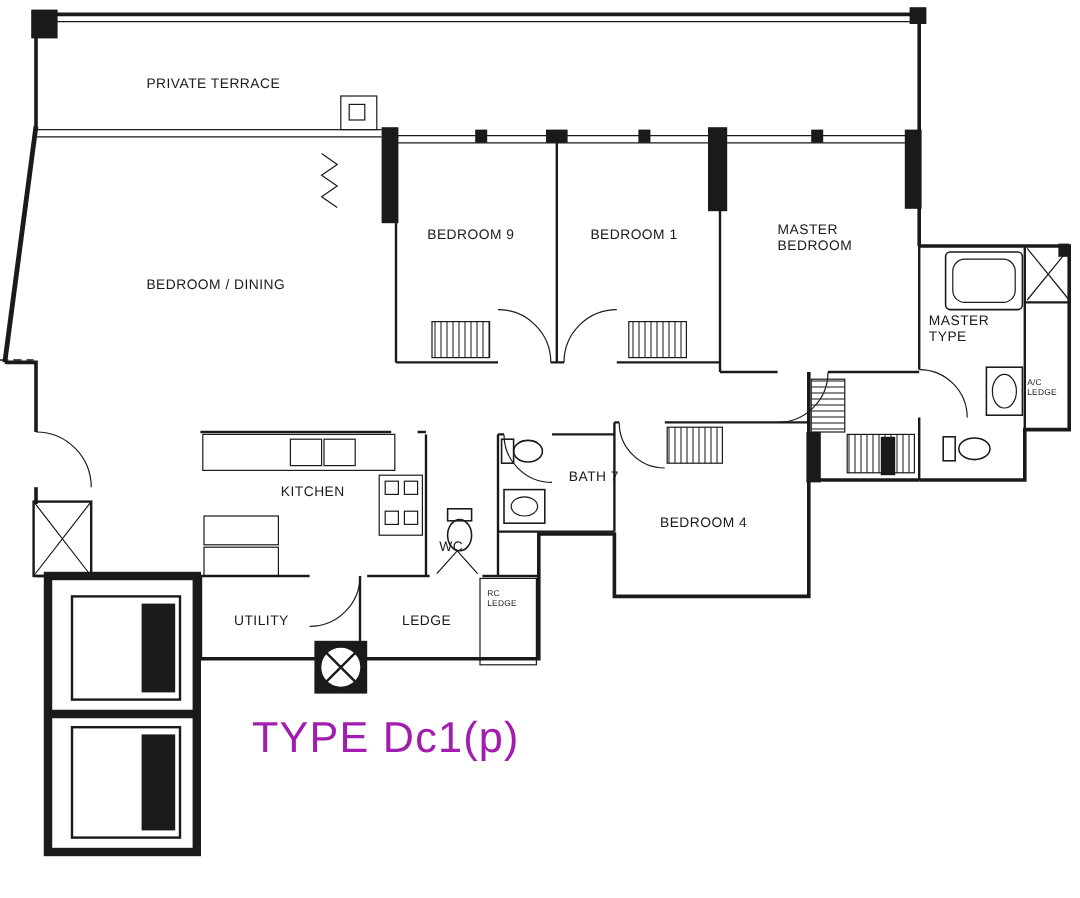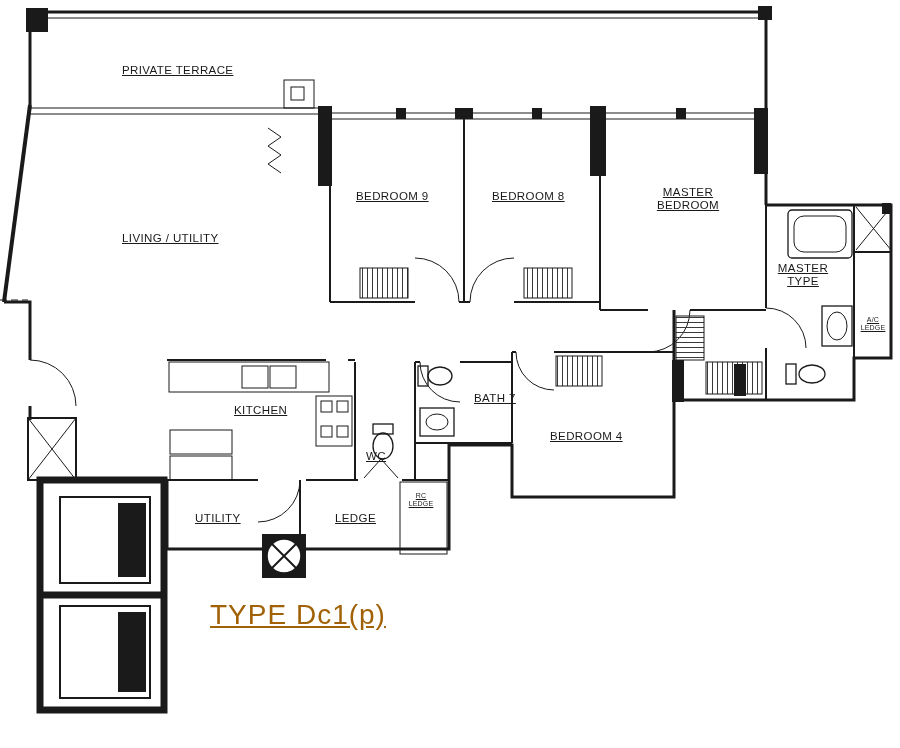--- a/index.html
+++ b/index.html
@@ -3,25 +3,25 @@
 <meta charset="utf-8">
 <style>
   html,body{margin:0;padding:0;background:#ffffff;}
   .plan{
     position:relative;width:900px;height:748px;background:#ffffff;overflow:hidden;
     font-family:"Liberation Sans",sans-serif;
   }
   .plan svg{position:absolute;left:0;top:0;}
   .lbl{
     position:absolute;color:#1a1a1a;font-size:11.5px;letter-spacing:.4px;
-    white-space:nowrap;line-height:13px;text-decoration:underline;
+    white-space:nowrap;line-height:13px;
   }
-  .wrap{white-space:normal;text-align:center;}
+  .wrap{white-space:normal;text-align:left;}
   .tiny{font-size:7px;letter-spacing:.2px;line-height:8px;}
-  .title{font-size:28px;letter-spacing:1px;color:#a16207;}
+  .title{font-size:36px;letter-spacing:1px;color:#a21caf;}
 </style>
 </head>
 <body>
 
 <div class="plan">
 
   <svg width="900" height="748" viewBox="0 0 900 748">
     <defs>
       <pattern id="hv" width="5" height="5" patternUnits="userSpaceOnUse">
         <path d="M2.5,0 V5" stroke="#3a3a3a" stroke-width="1"></path>
@@ -170,25 +170,25 @@
 
     <g>
       <rect x="262" y="534" width="44" height="44" fill="#1a1a1a"></rect>
       <circle cx="284" cy="556" r="17" fill="#ffffff" stroke="#1a1a1a" stroke-width="1.5"></circle>
       <path d="M272,544 L296,568 M296,544 L272,568" stroke="#1a1a1a" stroke-width="2" fill="none"></path>
     </g>
   </svg>
 
   <div class="lbl" style="left:122px;top:64px">PRIVATE TERRACE</div>
 
-  <div class="lbl" style="left:122px;top:232px">LIVING / UTILITY</div>
+  <div class="lbl" style="left:122px;top:232px">BEDROOM / DINING</div>
 
   <div class="lbl" style="left:356px;top:190px">BEDROOM 9</div>
 
-  <div class="lbl" style="left:492px;top:190px">BEDROOM 8</div>
+  <div class="lbl" style="left:492px;top:190px">BEDROOM 1</div>
 
   <div class="lbl wrap" style="left:648px;top:186px;width:80px">MASTER BEDROOM</div>
 
   <div class="lbl wrap" style="left:774px;top:262px;width:58px">MASTER TYPE</div>
 
   <div class="lbl tiny wrap" style="left:856px;top:316px;width:34px">A/C LEDGE</div>
 
   <div class="lbl" style="left:234px;top:404px">KITCHEN</div>
 
   <div class="lbl" style="left:474px;top:392px">BATH 7</div>

